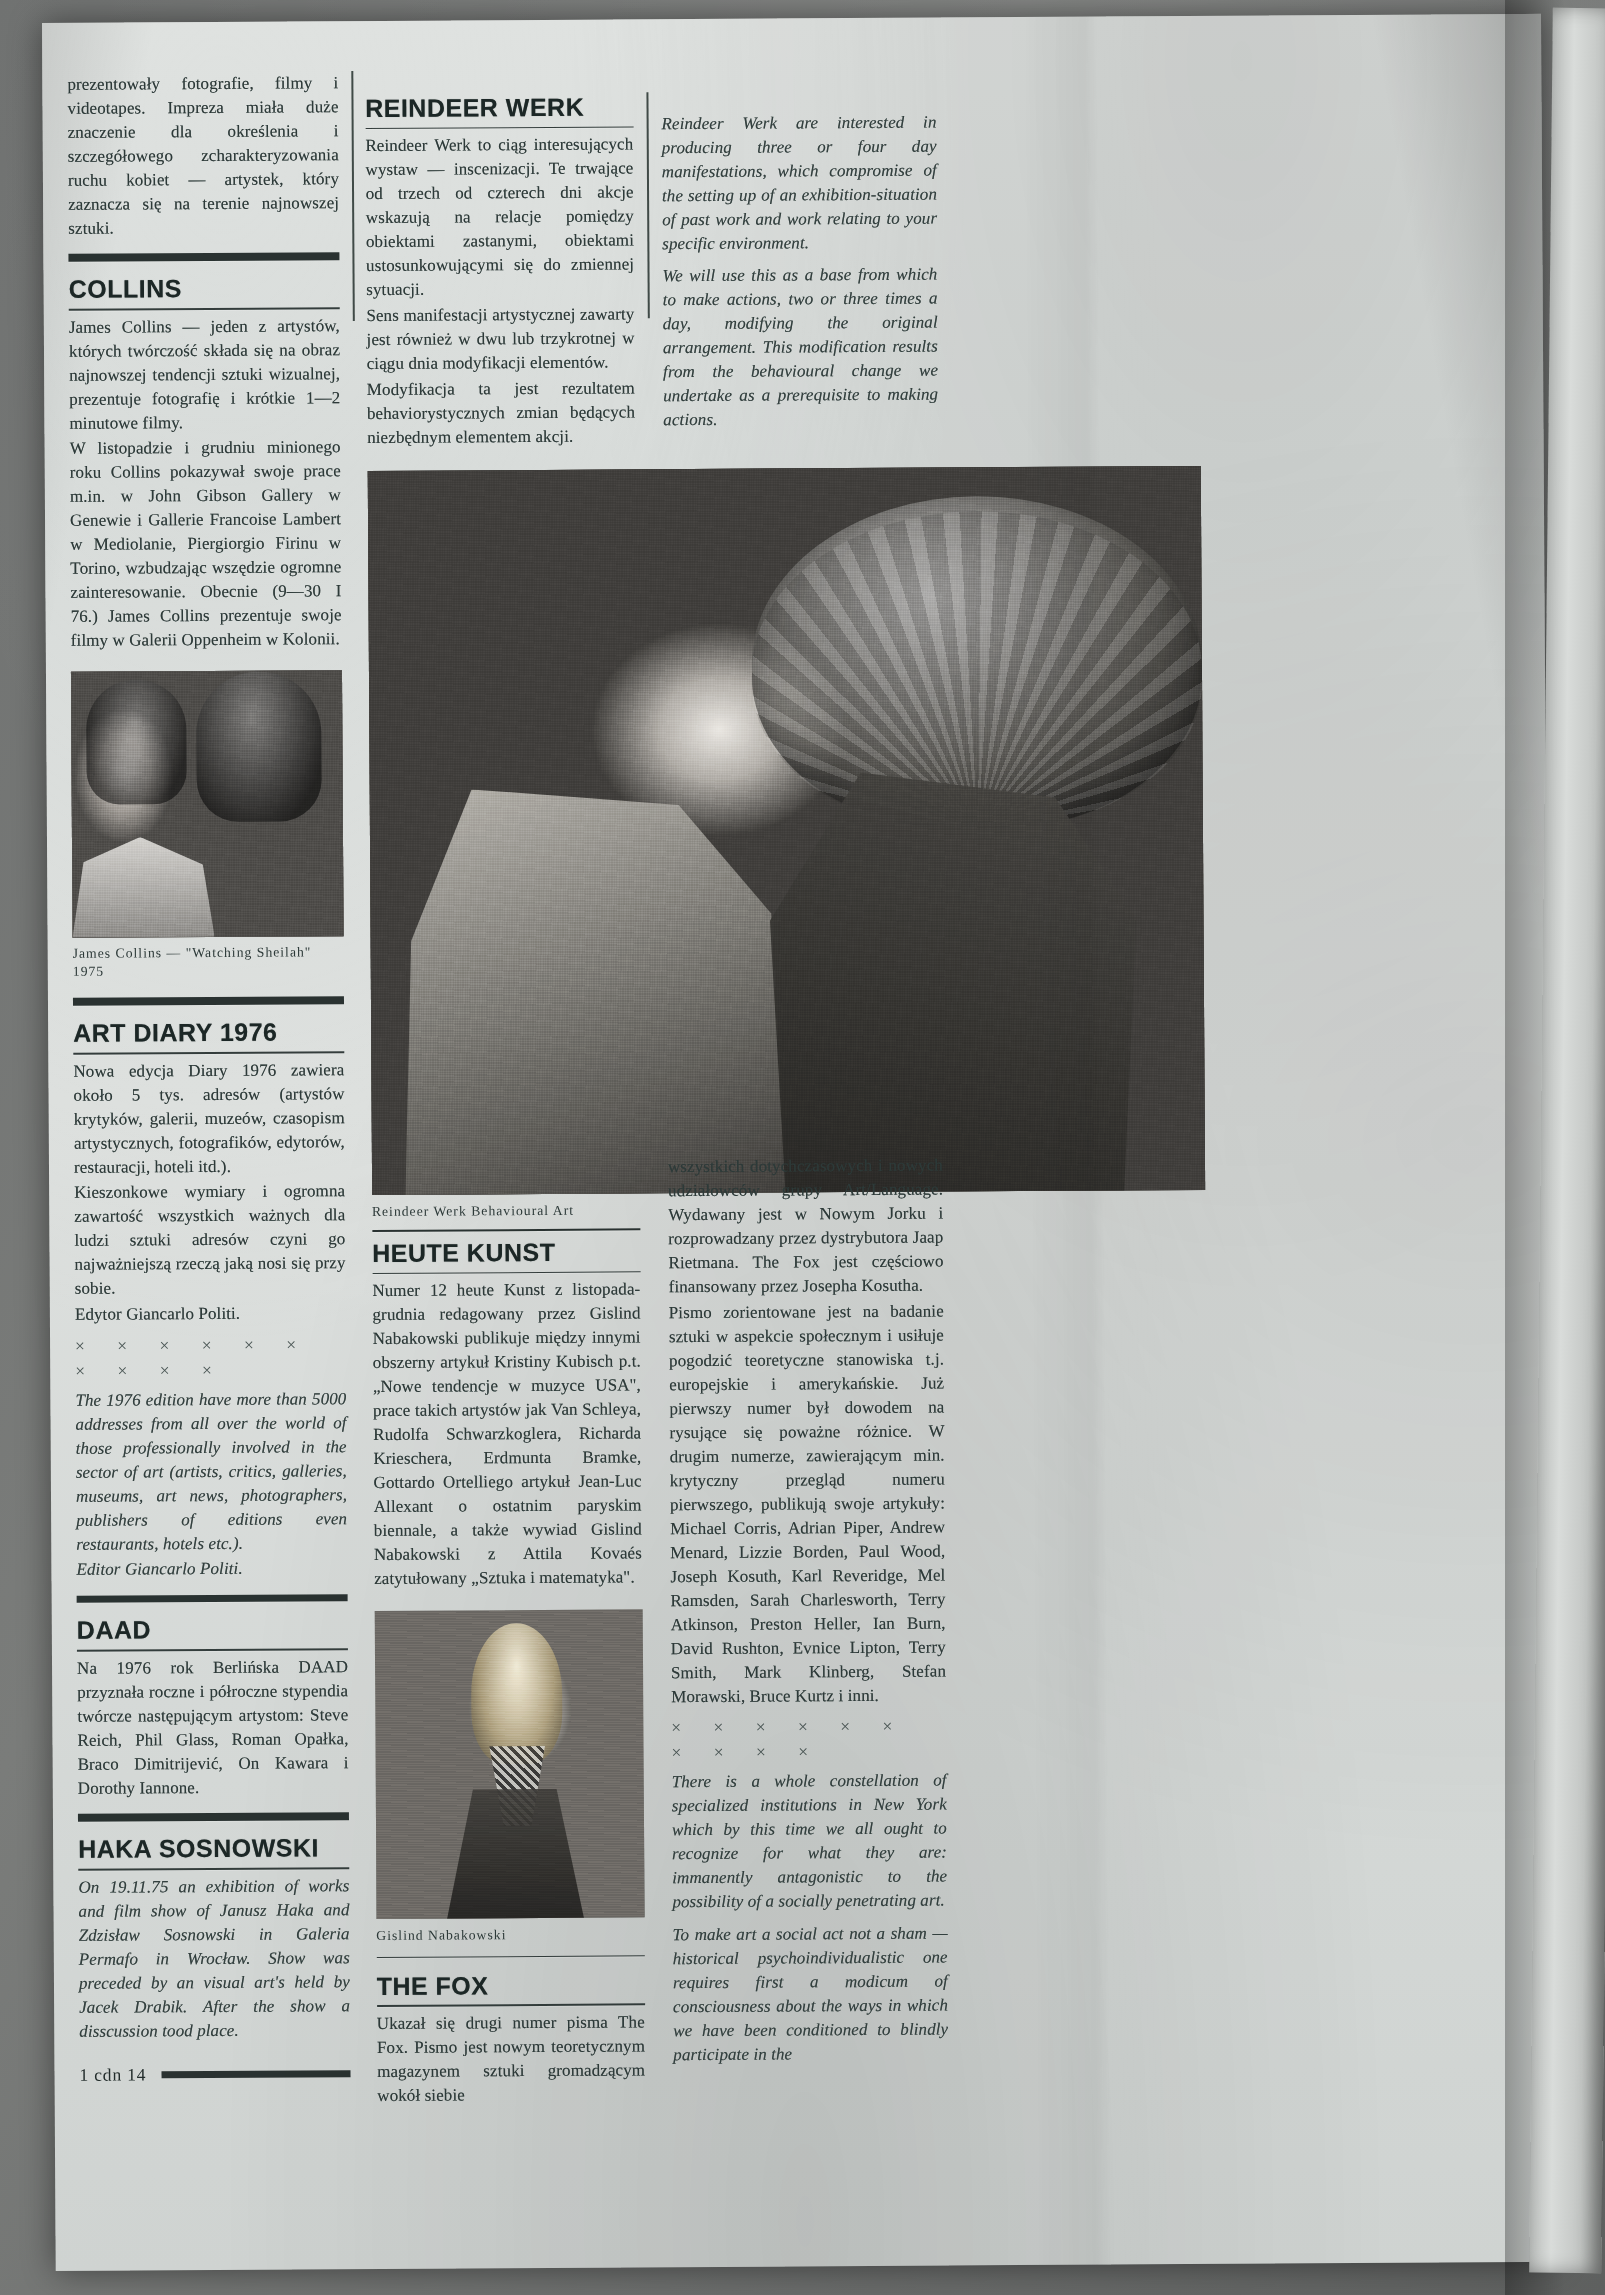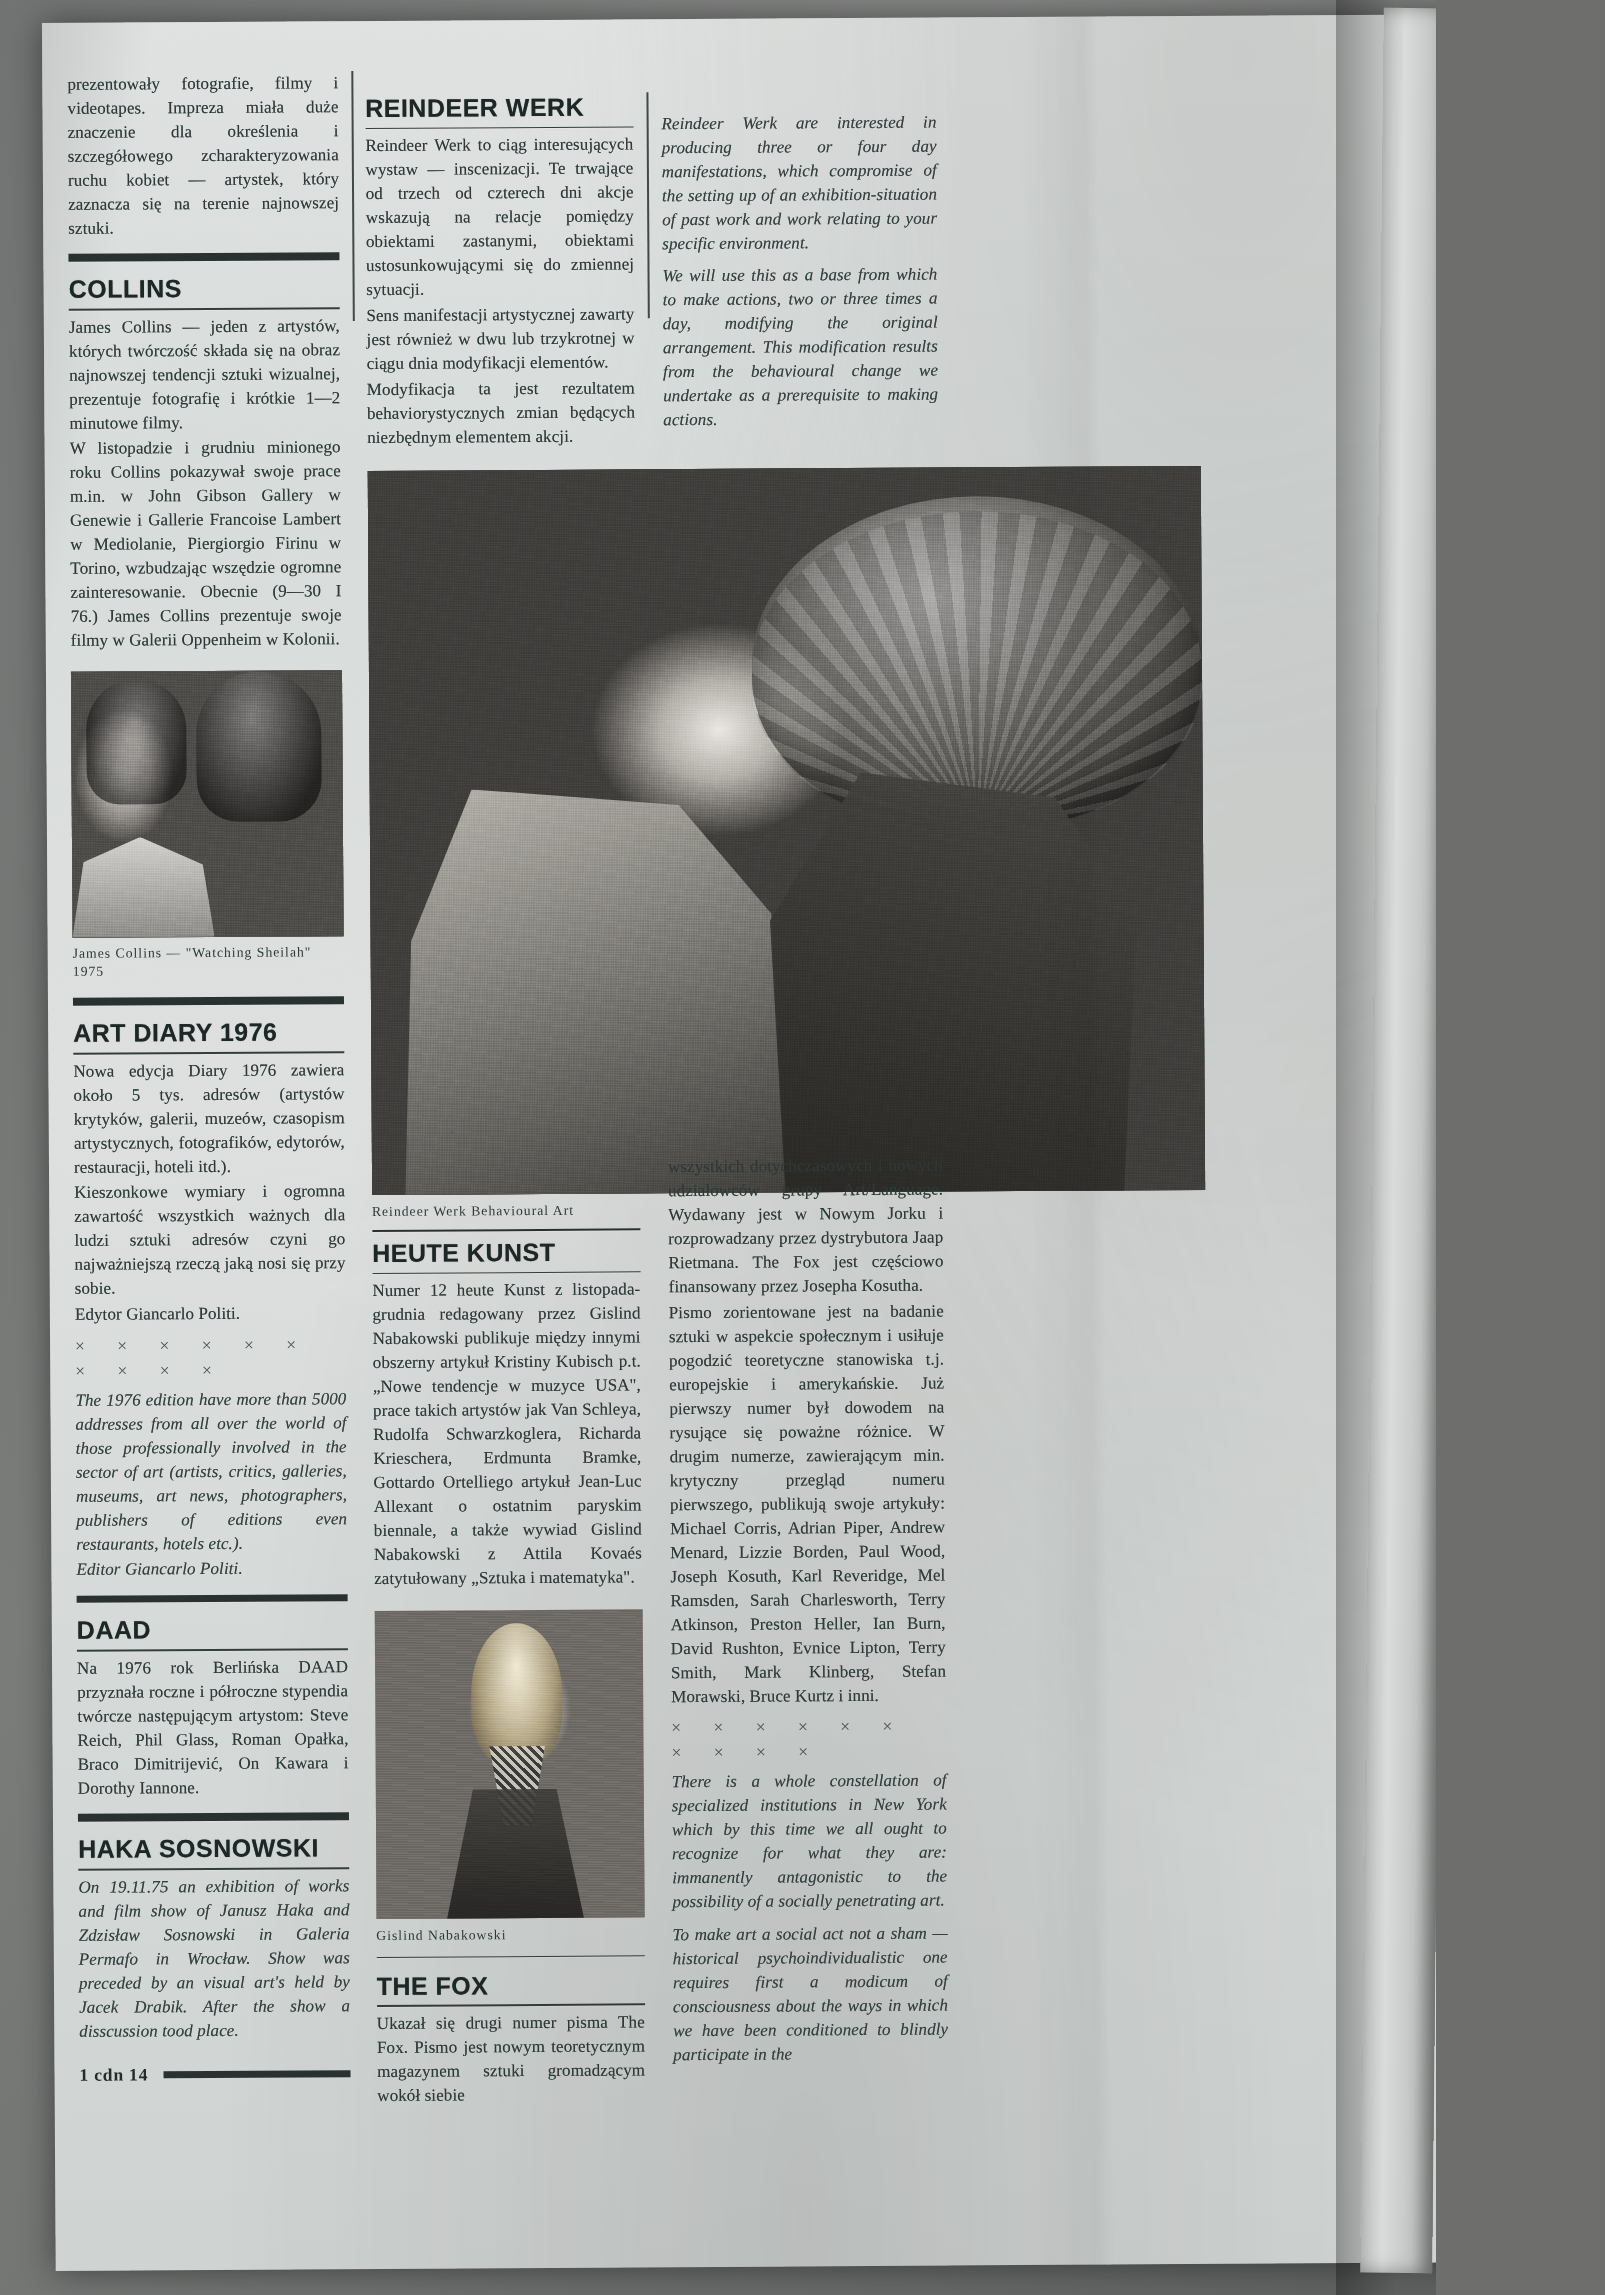--- a/index.html
+++ b/index.html
@@ -1,18 +1,18 @@
 <!DOCTYPE html>
 <html style="font-size:13.3px"><head>
 <meta charset="utf-8">
 <style>
   html,body{margin:0;padding:0;background:#6e6e6c;}
   body{font-family:"Liberation Serif", serif;}
   #page{
-    position:relative;width:1436px;height:2295px;overflow:hidden;
+    position:relative;width:1605px;height:2295px;overflow:hidden;
     background:
       radial-gradient(circle at 75% 8%, rgba(255,255,255,0.10), rgba(0,0,0,0) 55%),
       linear-gradient(120deg,#6f7170 0%,#7a7c7a 35%,#6a6c6b 70%,#5e605f 100%);
   }
   
   #sheet{
     position:absolute;left:42px;top:23px;width:1499px;height:2248px;
     transform:rotate(-0.35deg);transform-origin:0 0;
     background:
       linear-gradient(100deg, rgba(0,0,0,0.10) 0%, rgba(0,0,0,0) 6%),
@@ -161,21 +161,21 @@
   .ph-gislind .scarf{position:absolute;left:40%;top:44%;width:26%;height:26%;
     background:repeating-linear-gradient(45deg, rgba(40,40,40,.8) 0 3.3px, rgba(220,220,215,.8) 3.3px 6.7px);
     clip-path:polygon(10% 0,90% 0,70% 100%,30% 100%);}
   .ph-gislind .body{position:absolute;left:26%;top:58%;width:52%;height:44%;
     background:linear-gradient(180deg, rgba(60,58,54,.9), rgba(30,29,27,.95));
     clip-path:polygon(20% 0,80% 0,100% 100%,0 100%);}
   .ph-gislind .grain{position:absolute;inset:0;
     background:repeating-linear-gradient(0deg, rgba(255,255,255,.05) 0 0.8px, rgba(0,0,0,.05) 0.8px 1.7px);
     mix-blend-mode:overlay;}
 
-  .footer{font-family:"Liberation Serif",serif;font-weight:bold;font-size:17.5px;color:#222c2b;letter-spacing:0.8px;}
+  .footer{font-family:"Liberation Serif",serif;font-weight:normal;font-size:17.5px;color:#222c2b;letter-spacing:0.8px;}
   .footer-row{display:flex;align-items:center;gap:15px;margin-top:21.6px;}
   .footer-rule{flex:1;height:7.5px;background:#1b2423;opacity:.92;}
 </style>
 </head>
 <body>
 
 <div id="page">
   <div id="sheet">
 
     <div id="content">

